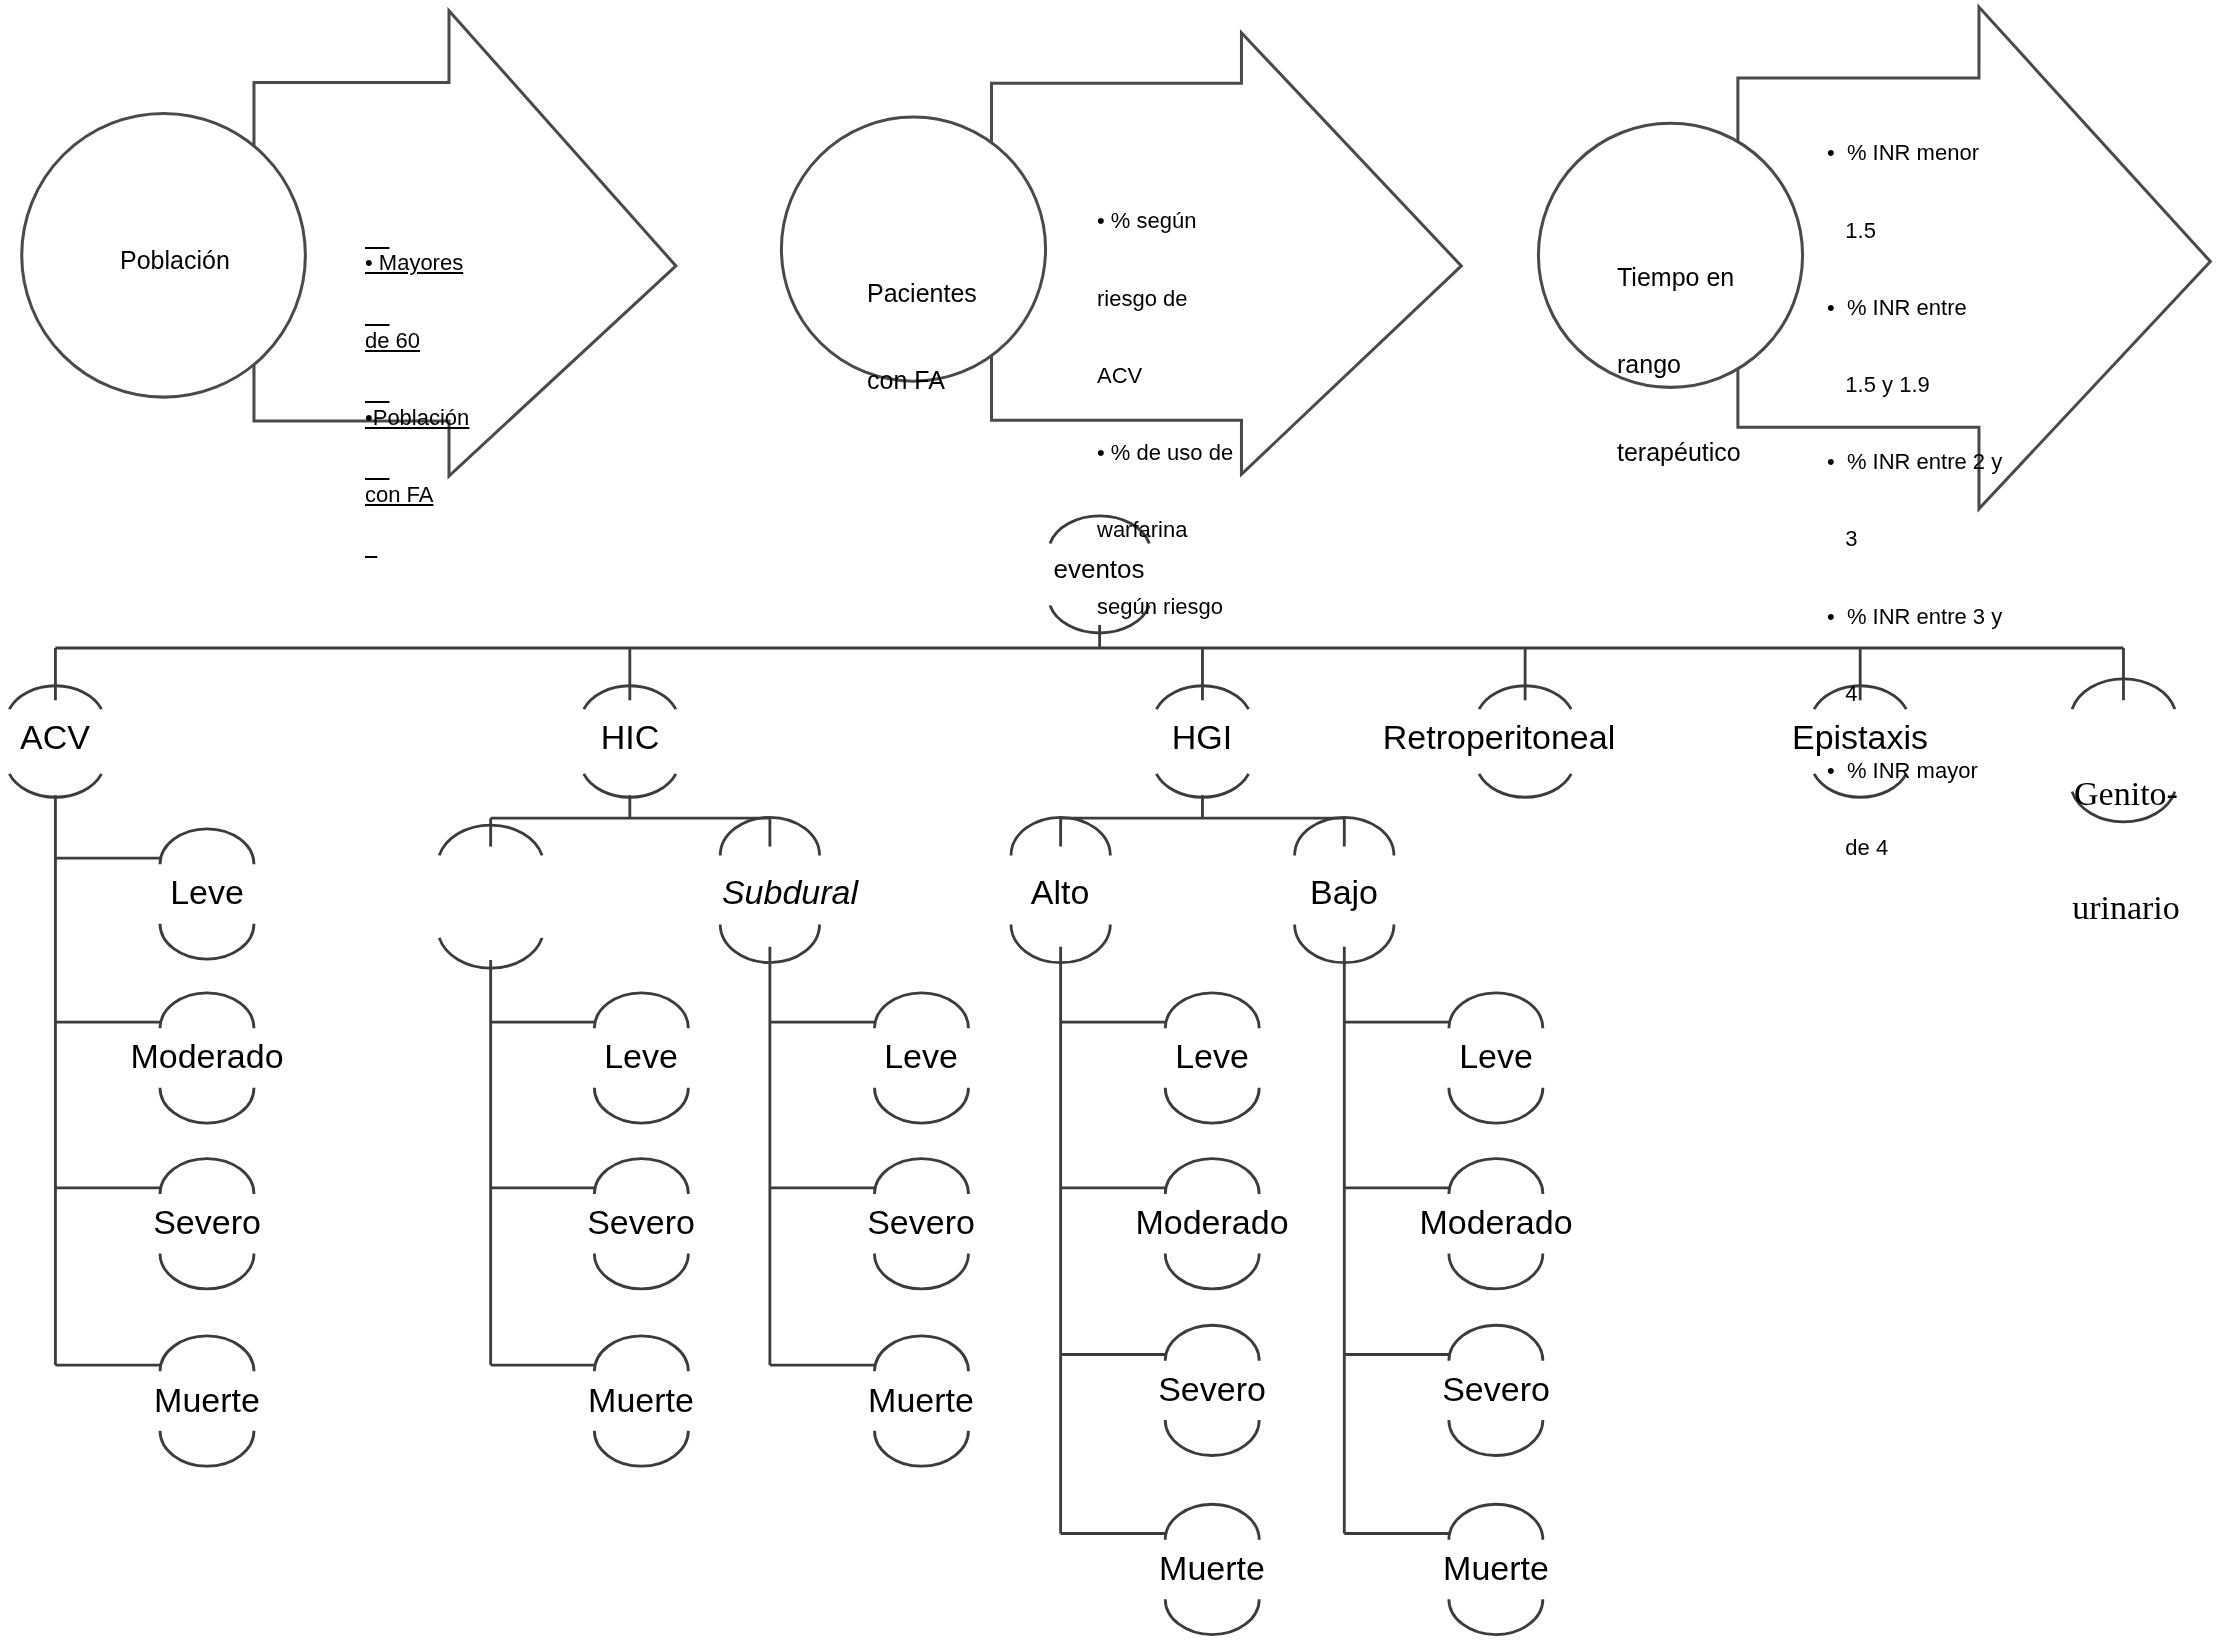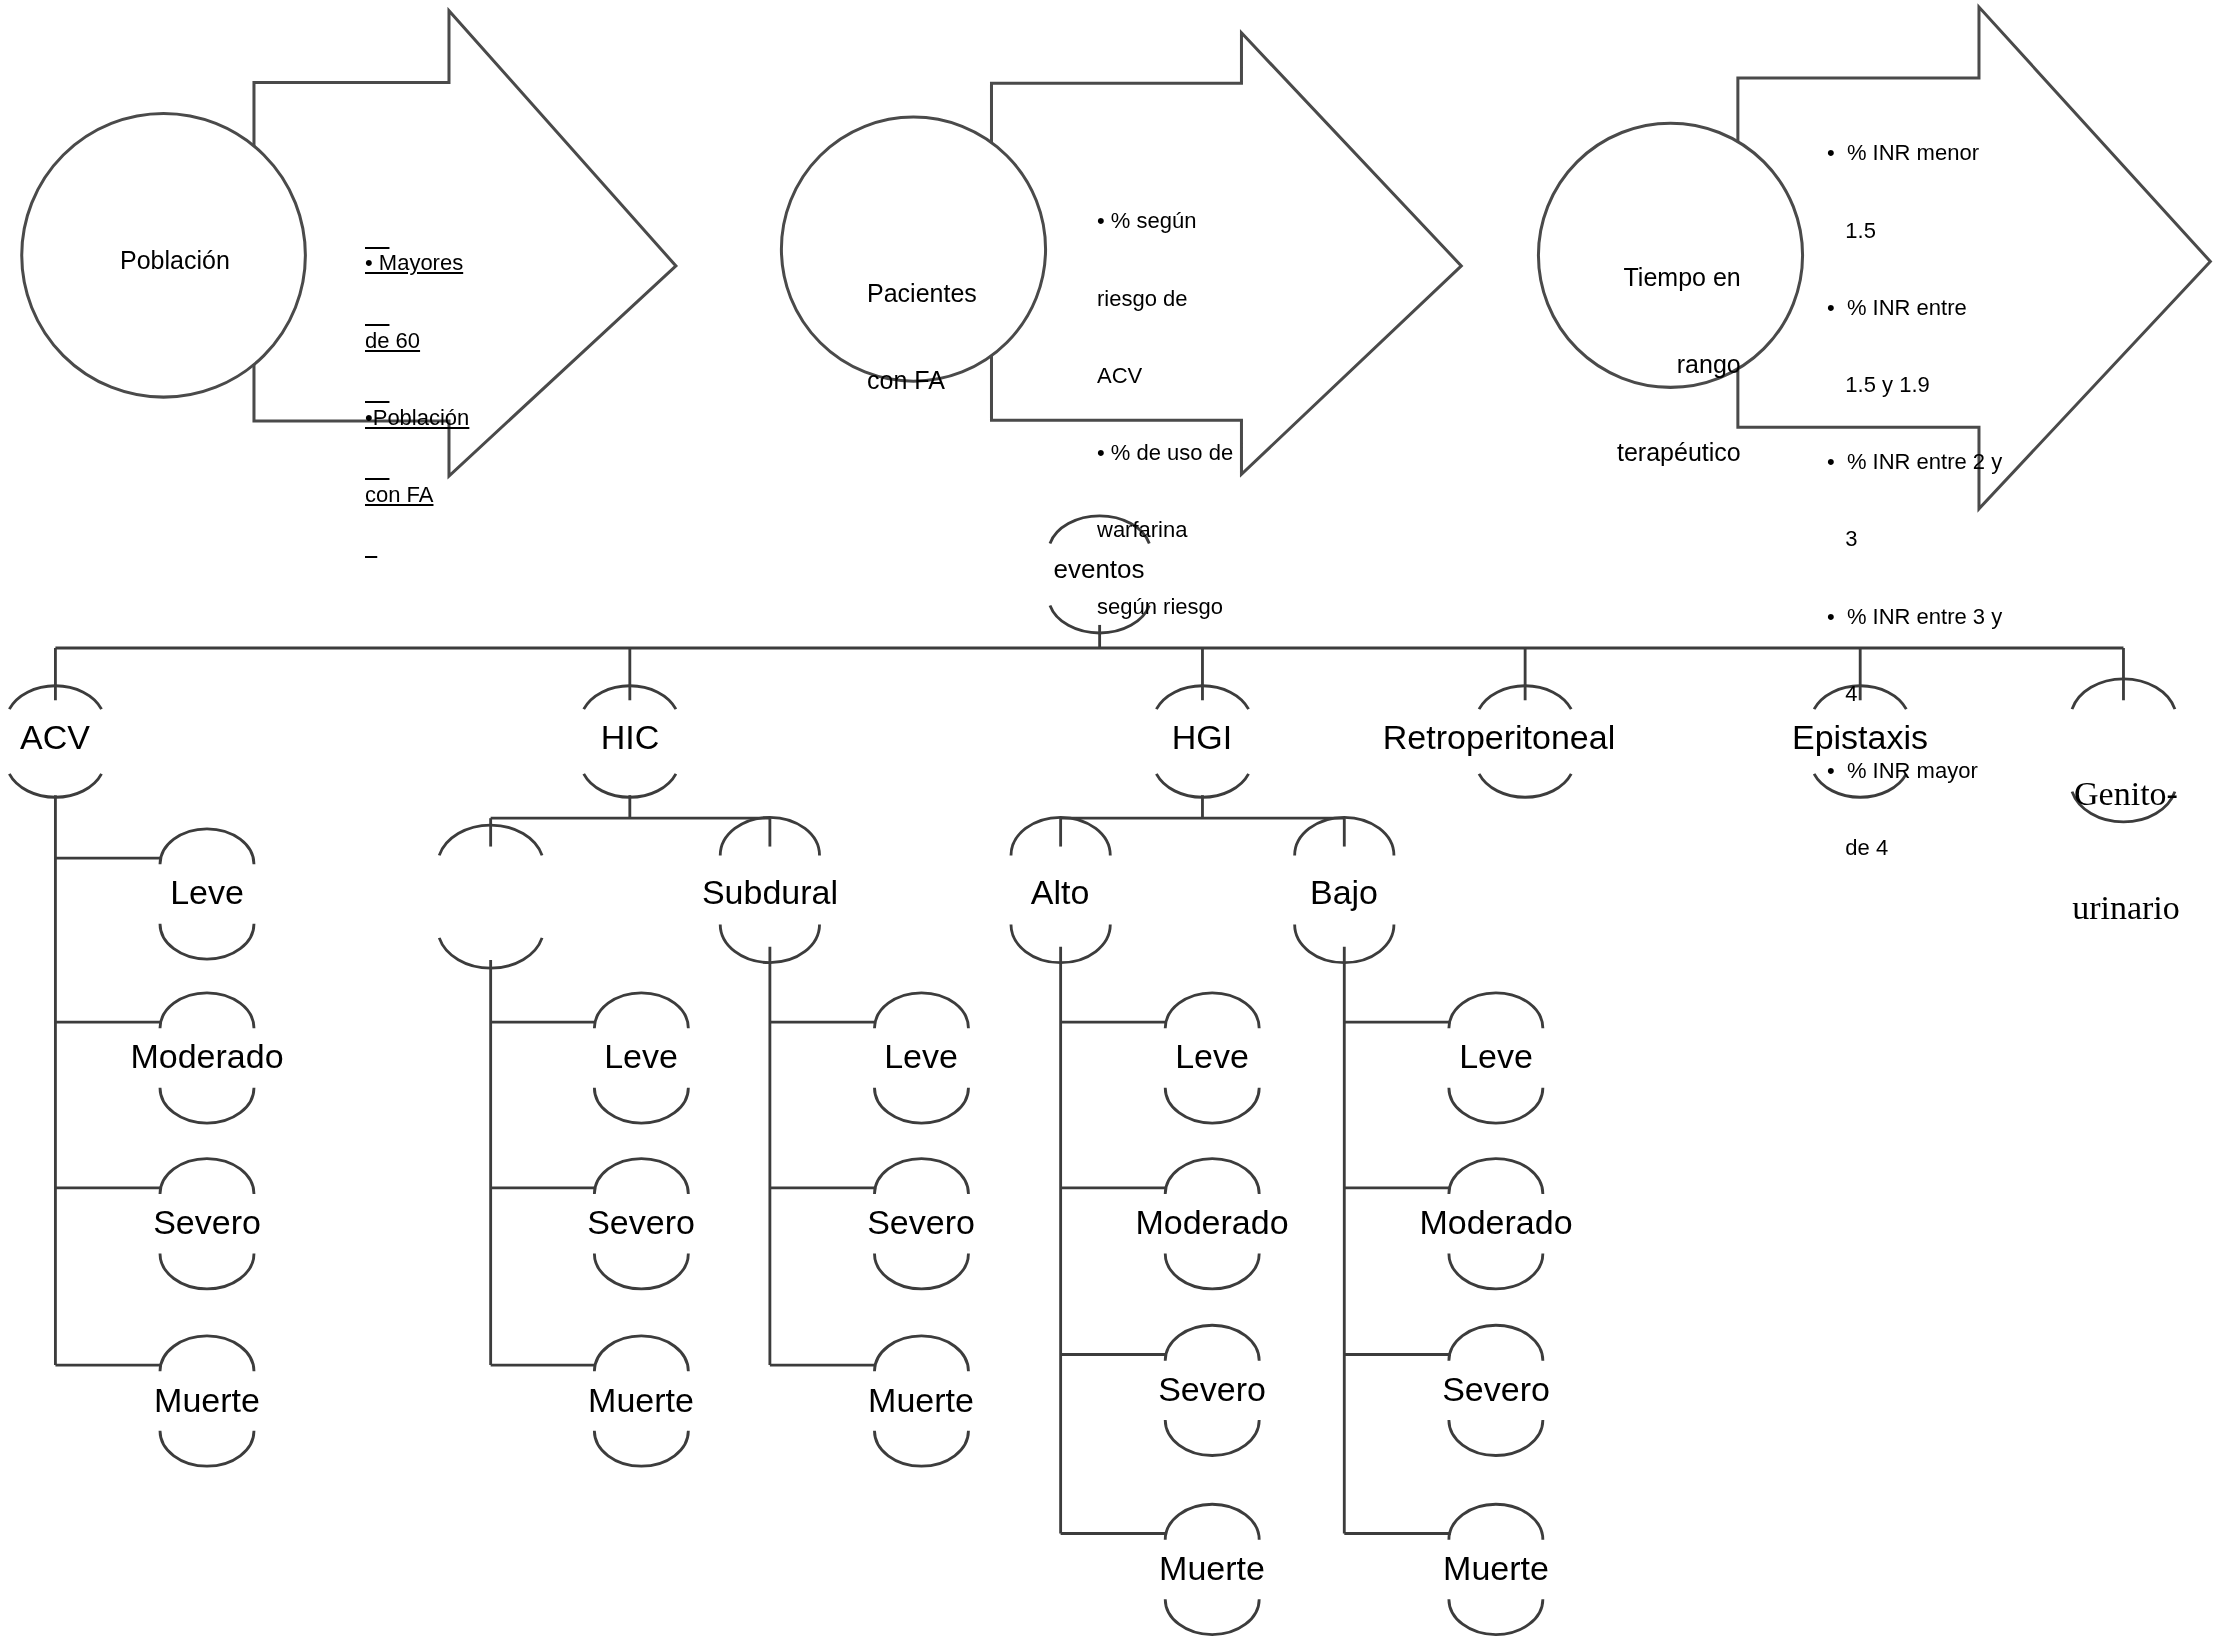--- a/index.html
+++ b/index.html
@@ -244,21 +244,21 @@
 
   <div class="txt bullet-list" style="left:1097px; top:157px;">
     <div>• % según</div>
     <div>riesgo de</div>
     <div>ACV</div>
     <div>• % de uso de</div>
     <div>warfarina</div>
     <div>según riesgo</div>
   </div>
 
-  <div class="txt circle-label" style="left:1617px; top:204px;text-align:right;">
+  <div class="txt circle-label" style="left:1617px; top:204px;">
     <div>Tiempo en</div>
     <div>rango</div>
     <div>terapéutico</div>
   </div>
 
   <div class="txt bullet-list" style="left:1827px; top:89px;">
     <div>•  % INR menor</div>
     <div>   1.5</div>
     <div>•  % INR entre</div>
     <div>   1.5 y 1.9</div>
@@ -280,21 +280,21 @@
   <div class="txt node-label two-line" style="left:2126px; top:699px;font-family:Liberation Serif, serif;">
     <div>Genito-</div>
     <div>urinario</div>
   </div>
 
   <div class="txt node-label" style="left:207px; top:873px;">Leve</div>
   <div class="txt node-label" style="left:207px; top:1037px;">Moderado</div>
   <div class="txt node-label" style="left:207px; top:1203px;">Severo</div>
   <div class="txt node-label" style="left:207px; top:1381px;">Muerte</div>
 
-  <div class="txt node-label" style="left:770px; top:873px;">Subdural</div>
+  <div class="txt node-label" style="left:790px; top:873px;font-style:italic;">Subdural</div>
 
   <div class="txt node-label" style="left:641px; top:1037px;">Leve</div>
   <div class="txt node-label" style="left:641px; top:1203px;">Severo</div>
   <div class="txt node-label" style="left:641px; top:1381px;">Muerte</div>
 
   <div class="txt node-label" style="left:921px; top:1037px;">Leve</div>
   <div class="txt node-label" style="left:921px; top:1203px;">Severo</div>
   <div class="txt node-label" style="left:921px; top:1381px;">Muerte</div>
 
   <div class="txt node-label" style="left:1060px; top:873px;">Alto</div>

